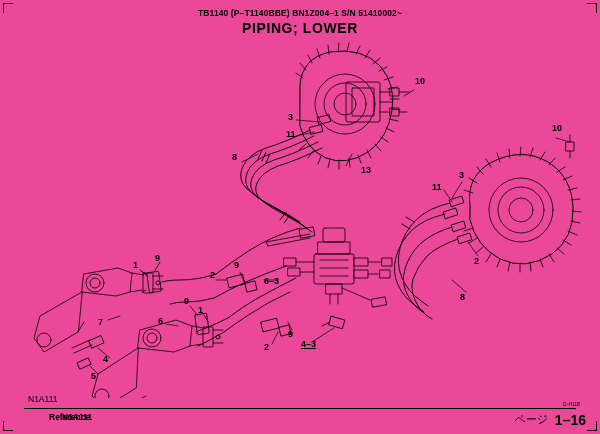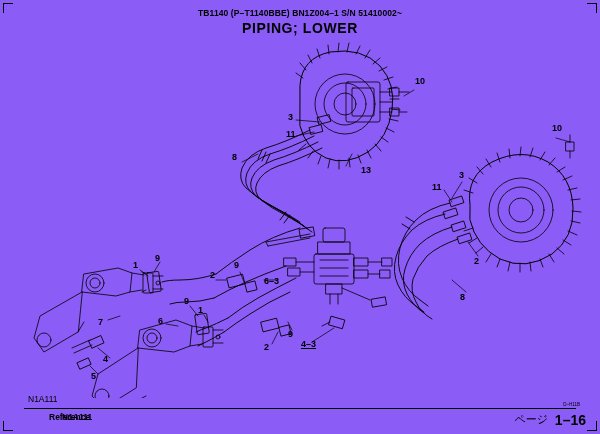--- a/index.html
+++ b/index.html
@@ -4,21 +4,21 @@
 <style>
   html, body {
     margin: 0;
     padding: 0;
     background: #ffffff;
   }
   #page {
     position: relative;
     width: 600px;
     height: 434px;
-    background: #8b5cf6;
+    background: #ec4899;
     font-family: "Liberation Sans", sans-serif;
     overflow: hidden;
   }
   .hdr {
     position: absolute;
     left: 0;
     width: 600px;
     text-align: center;
     font-size: 8.5px;
     font-weight: bold;

